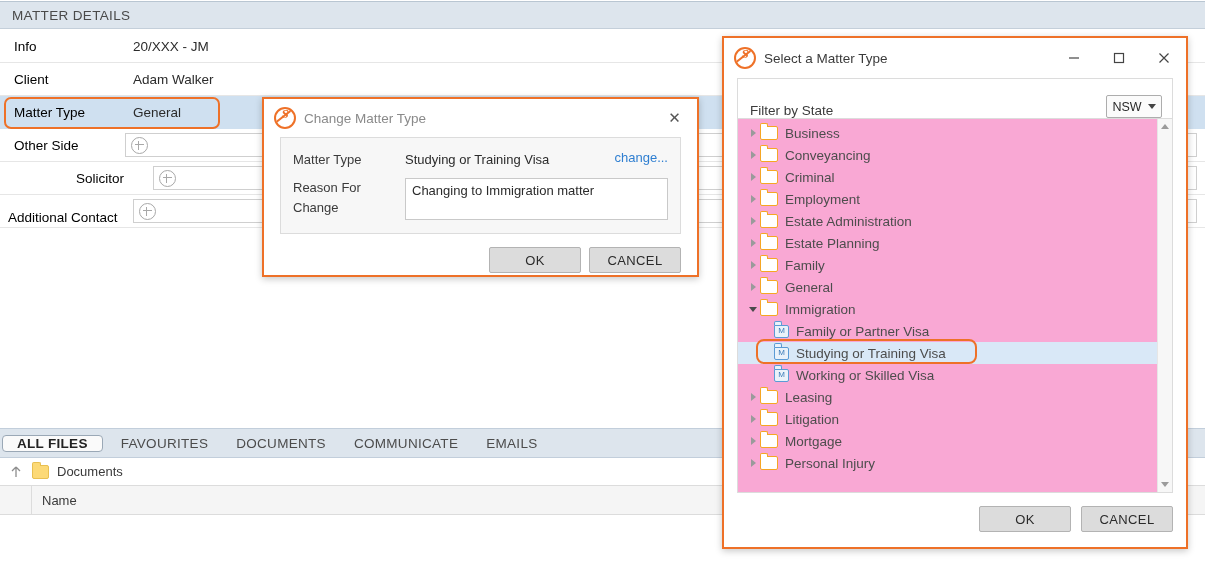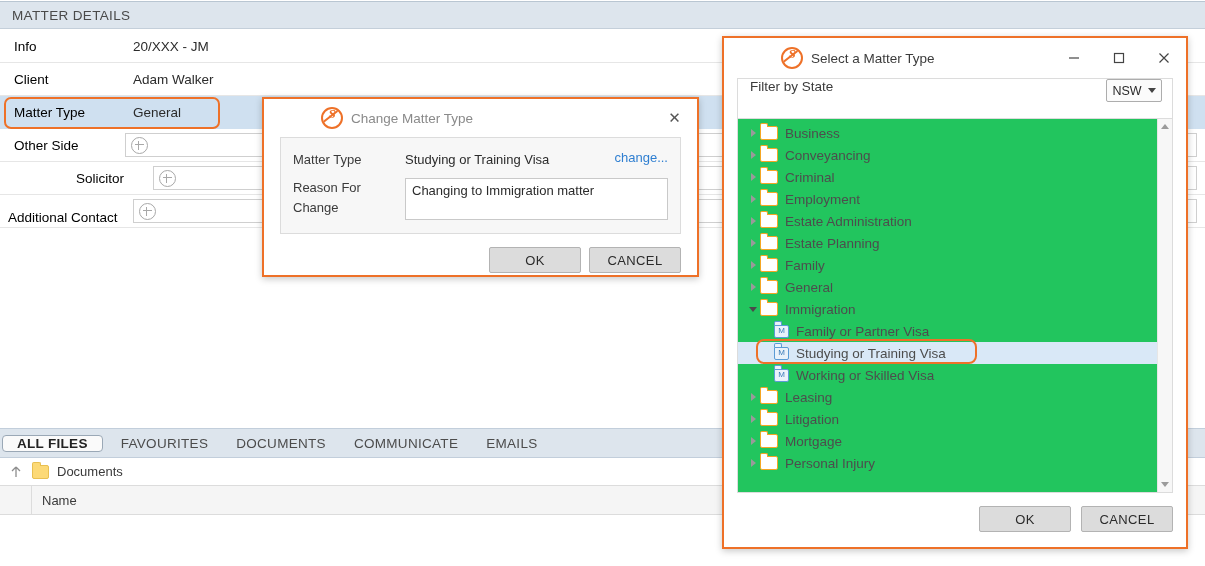--- a/index.html
+++ b/index.html
@@ -200,21 +200,20 @@
     border: 2px solid #ee7128;
     box-sizing: border-box;
     box-shadow: 0 2px 7px rgba(0,0,0,.22);
   }
   .dlg-titlebar {
     height: 38px;
     display: flex;
     align-items: center;
     background: #fff;
     padding-left: 10px;
-    margin-left: 47px;
   }
   .app-logo {
     width: 18px; height: 18px;
     border: 2px solid #ee7128;
     border-radius: 50%;
     position: relative;
     flex: none;
     margin-right: 8px;
     overflow: hidden;
   }
@@ -325,21 +324,21 @@
   .smt-body {
     padding: 0 13px;
     box-sizing: border-box;
   }
   .filter-box {
     height: 40px;
     border: 1px solid #dcdcdc;
     border-bottom: none;
     background: #fff;
     display: flex;
-    align-items: flex-start;
+    align-items: flex-end;
     padding: 0 10px 0 12px;
     box-sizing: border-box;
   }
   .filter-label { font-size: 13.5px; color: #3b3b3b; }
   .state-select {
     margin-left: auto;
     width: 56px;
     height: 23px;
     border: 1px solid #adadad;
     border-radius: 2px;
@@ -355,21 +354,21 @@
   .caret-down {
     width: 0; height: 0;
     border-left: 4px solid transparent;
     border-right: 4px solid transparent;
     border-top: 5px solid #444;
   }
   .tree-wrap {
     position: relative;
     height: 375px;
     border: 1px solid #dcdcdc;
-    background: #22c55e;
+    background: #f9a8d4;
     box-sizing: border-box;
     overflow: hidden;
   }
   .tree {
     position: absolute;
     left: 0; top: 0;
     right: 15px;
     top: 3px;
   }
   .tree-node {

